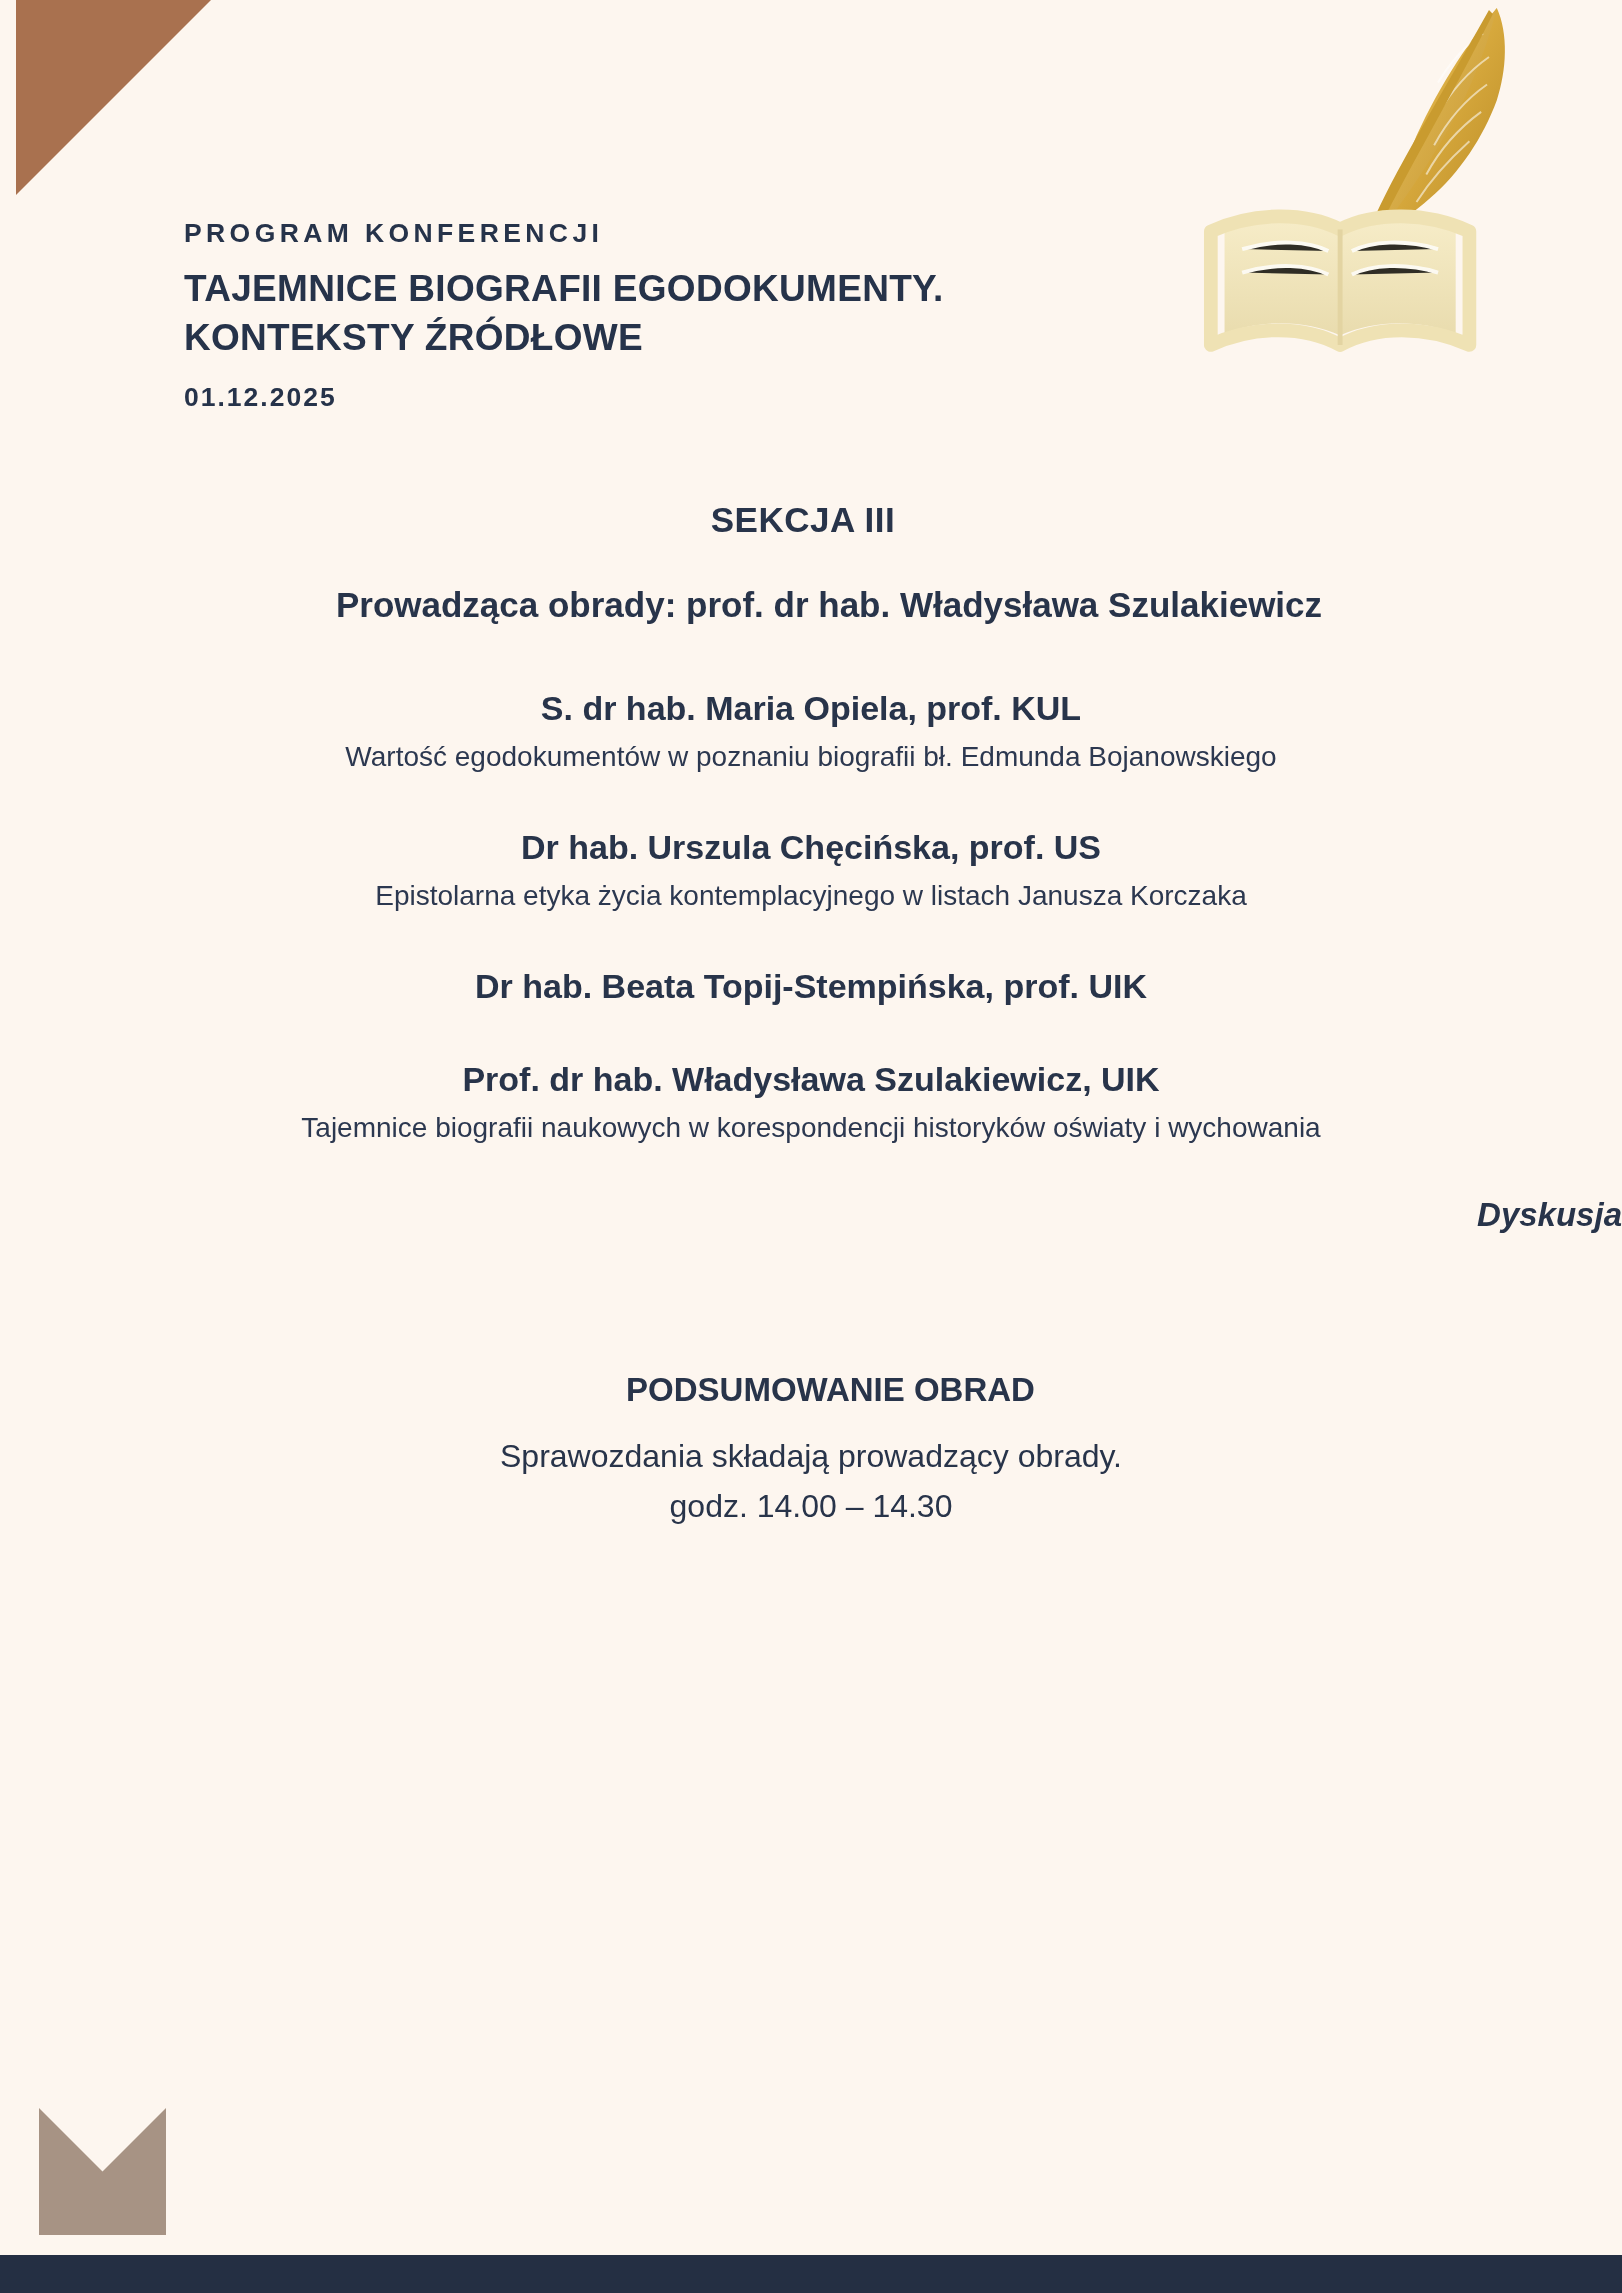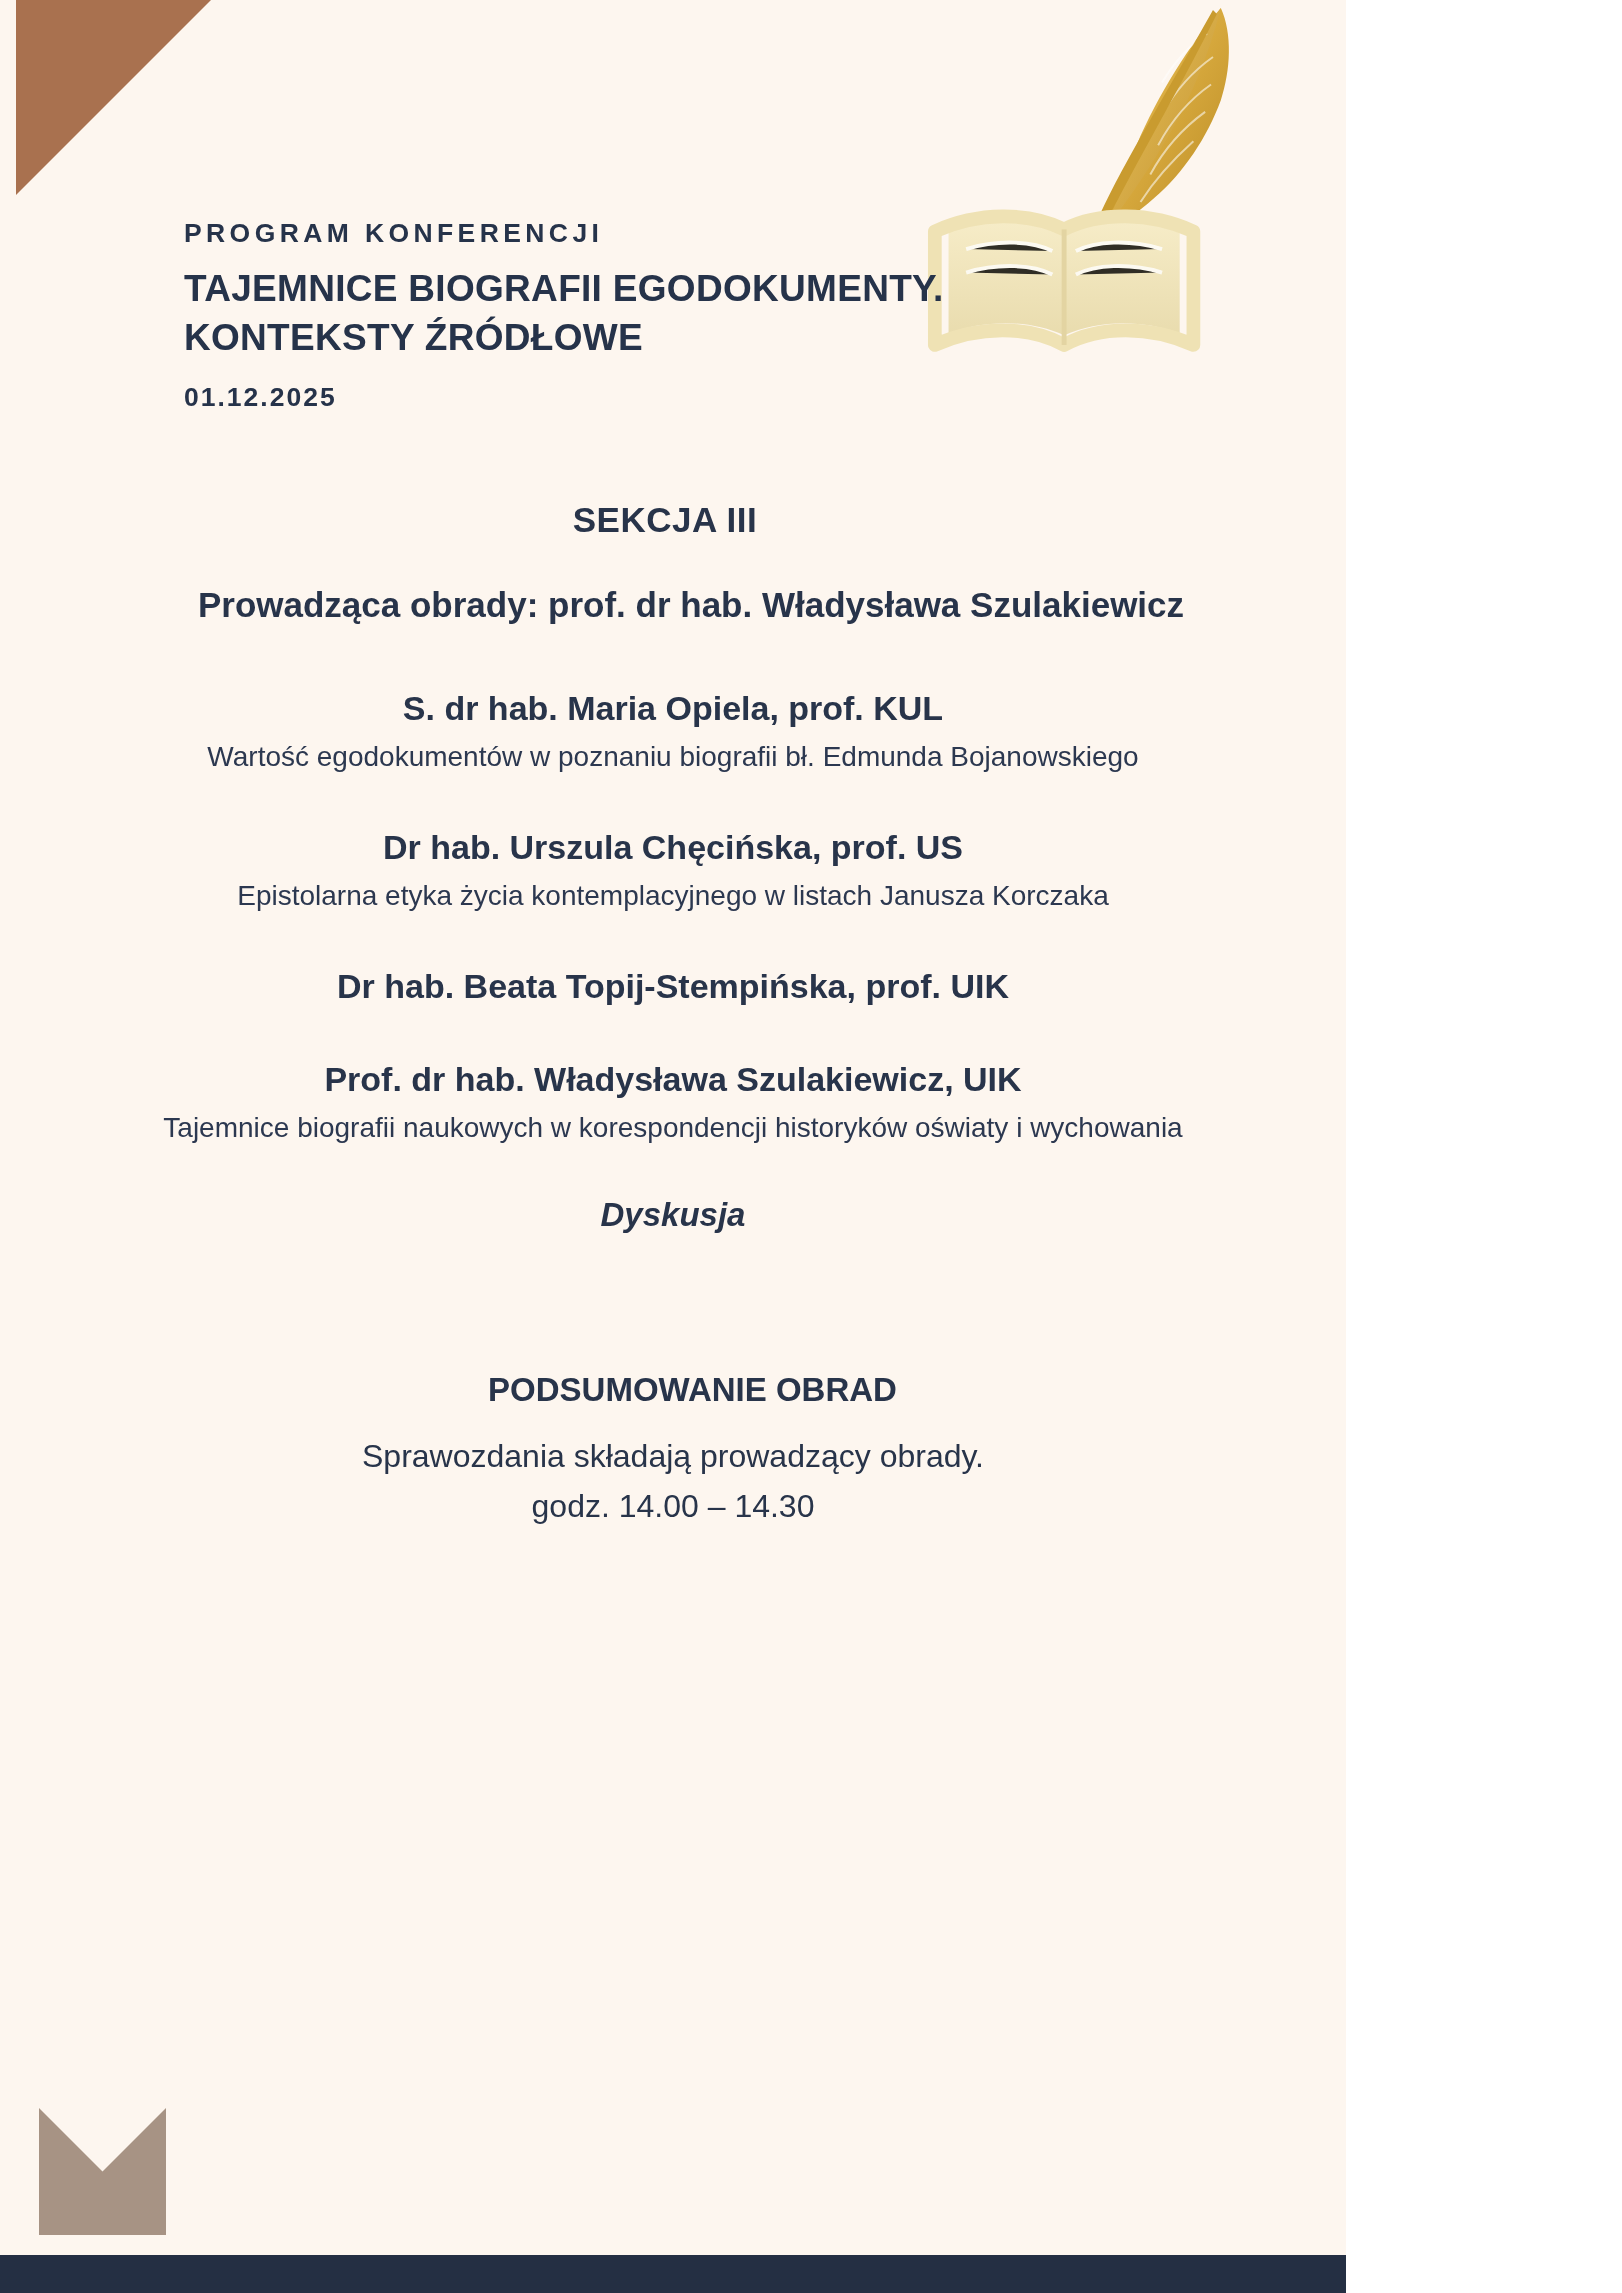--- a/index.html
+++ b/index.html
@@ -5,21 +5,21 @@
   html, body {
     margin: 0;
     padding: 0;
     background: #ffffff;
   }
   body {
     font-family: "Liberation Sans", sans-serif;
   }
   .poster {
     position: relative;
-    width: 1346px;
+    width: 1622px;
     height: 2294px;
     background: #fdf6ef;
     overflow: hidden;
   }
 
   
   .corner-top-left {
     position: absolute;
     top: 0;
     left: 0;
@@ -142,20 +142,21 @@
     font-weight: normal;
     margin: 0;
     line-height: 1.35;
     color: #2c3850;
   }
   .discussion {
     font-size: 33px;
     font-weight: bold;
     font-style: italic;
     margin: 27.4px 0 0 0;
+    text-align: right;
   }
   .summary {
     margin-top: 137px;
   }
   .summary-title {
     font-size: 33px;
     font-weight: bold;
     margin: 0 0 29px 0;
     padding-left: 39px;
   }

